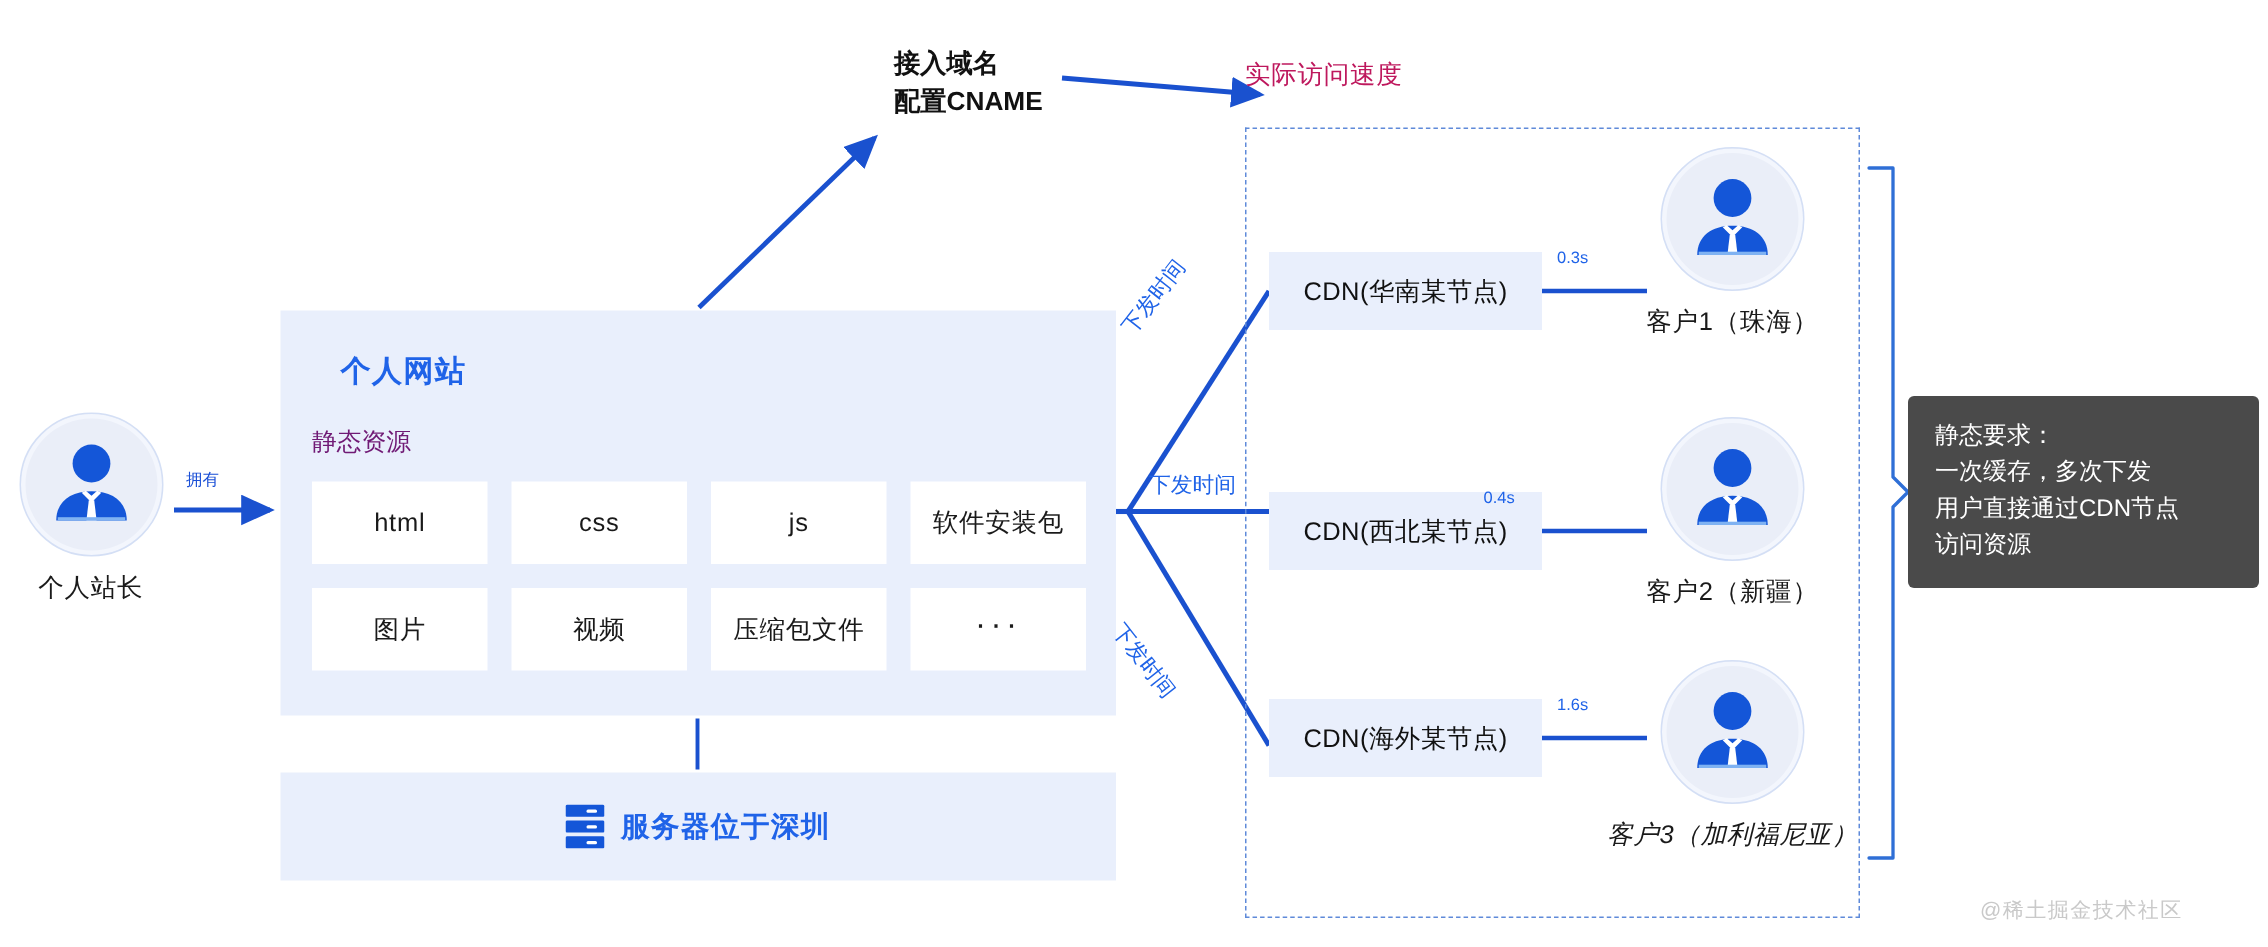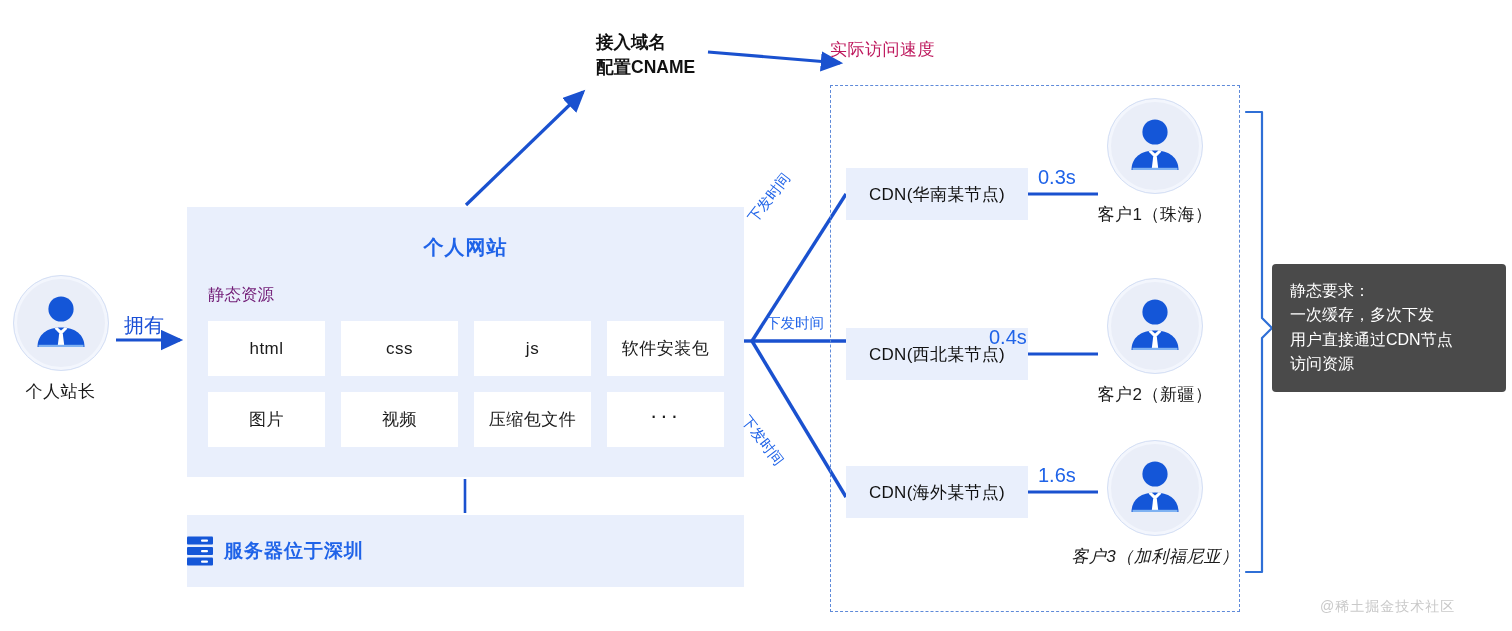--- a/index.html
+++ b/index.html
@@ -41,34 +41,34 @@
   .avatar-svg { position: absolute; left: 50%; top: 50%; transform: translate(-50%,-50%); }
   .person-label {
     margin-top: 9px;
     font-size: 17px;
     color: #1a1a1a;
     white-space: nowrap;
     letter-spacing: .5px;
   }
 
   
-  #own-label { left: 124px; top: 312px; font-size: 20px; color: #1a4fd6; }
+  #own-label { left: 124px; top: 312px; font-size: 11px; color: #1a4fd6; }
 
   
   #website-panel {
     left: 187px; top: 207px; width: 557px; height: 270px;
     background: #e9effc;
   }
   #website-title {
-    text-align: center;
     color: #1f63e8;
     font-size: 20px;
     font-weight: bold;
     padding-top: 27px;
     letter-spacing: 1px;
+    margin-left: 40px;
   }
   #static-label {
     margin: 23px 0 0 21px;
     font-size: 16.5px;
     color: #701a75;
   }
   .tile-grid {
     display: grid;
     grid-template-columns: repeat(4, 117px);
     grid-auto-rows: 55px;
@@ -81,21 +81,21 @@
     font-size: 17px;
     color: #1a1a1a;
     letter-spacing: .5px;
   }
   .tile.dots { font-size: 22px; letter-spacing: 3px; padding-bottom: 8px; }
 
   
   #server-panel {
     left: 187px; top: 515px; width: 557px; height: 72px;
     background: #e9effc;
-    display: flex; align-items: center; justify-content: flex-start;
+    display: flex; align-items: center; justify-content: center;
   }
   #server-icon { margin-right: 11px; display: flex; }
   #server-text {
     color: #1f63e8; font-size: 19px; font-weight: bold; letter-spacing: 1px;
   }
 
   
   #cname-text {
     left: 596px; top: 30px; width: 230px;
     font-size: 17.5px; font-weight: bold; color: #111; line-height: 1.45;
@@ -117,21 +117,21 @@
     display: flex; align-items: center; justify-content: center;
     font-size: 17px; color: #111;
     letter-spacing: .3px;
   }
   #cdn-node-0 { left: 846px; top: 168px; }
   #cdn-node-1 { left: 846px; top: 328px; }
   #cdn-node-2 { left: 846px; top: 466px; }
 
   .latency {
     position: absolute;
-    font-size: 20px; color: #1f63e8;
+    font-size: 11px; color: #1f63e8;
   }
   #lat-0 { left: 1038px; top: 166px; }
   #lat-1 { left: 989px; top: 326px; }
   #lat-2 { left: 1038px; top: 464px; }
 
   .client-group { position: absolute; width: 190px; text-align: center; }
   #client-0 { left: 1060px; top: 98px; }
   #client-1 { left: 1060px; top: 278px; }
   #client-2 { left: 1060px; top: 440px; font-style: italic; }
   .client-group .person-label { font-size: 17px; letter-spacing: .5px; }

